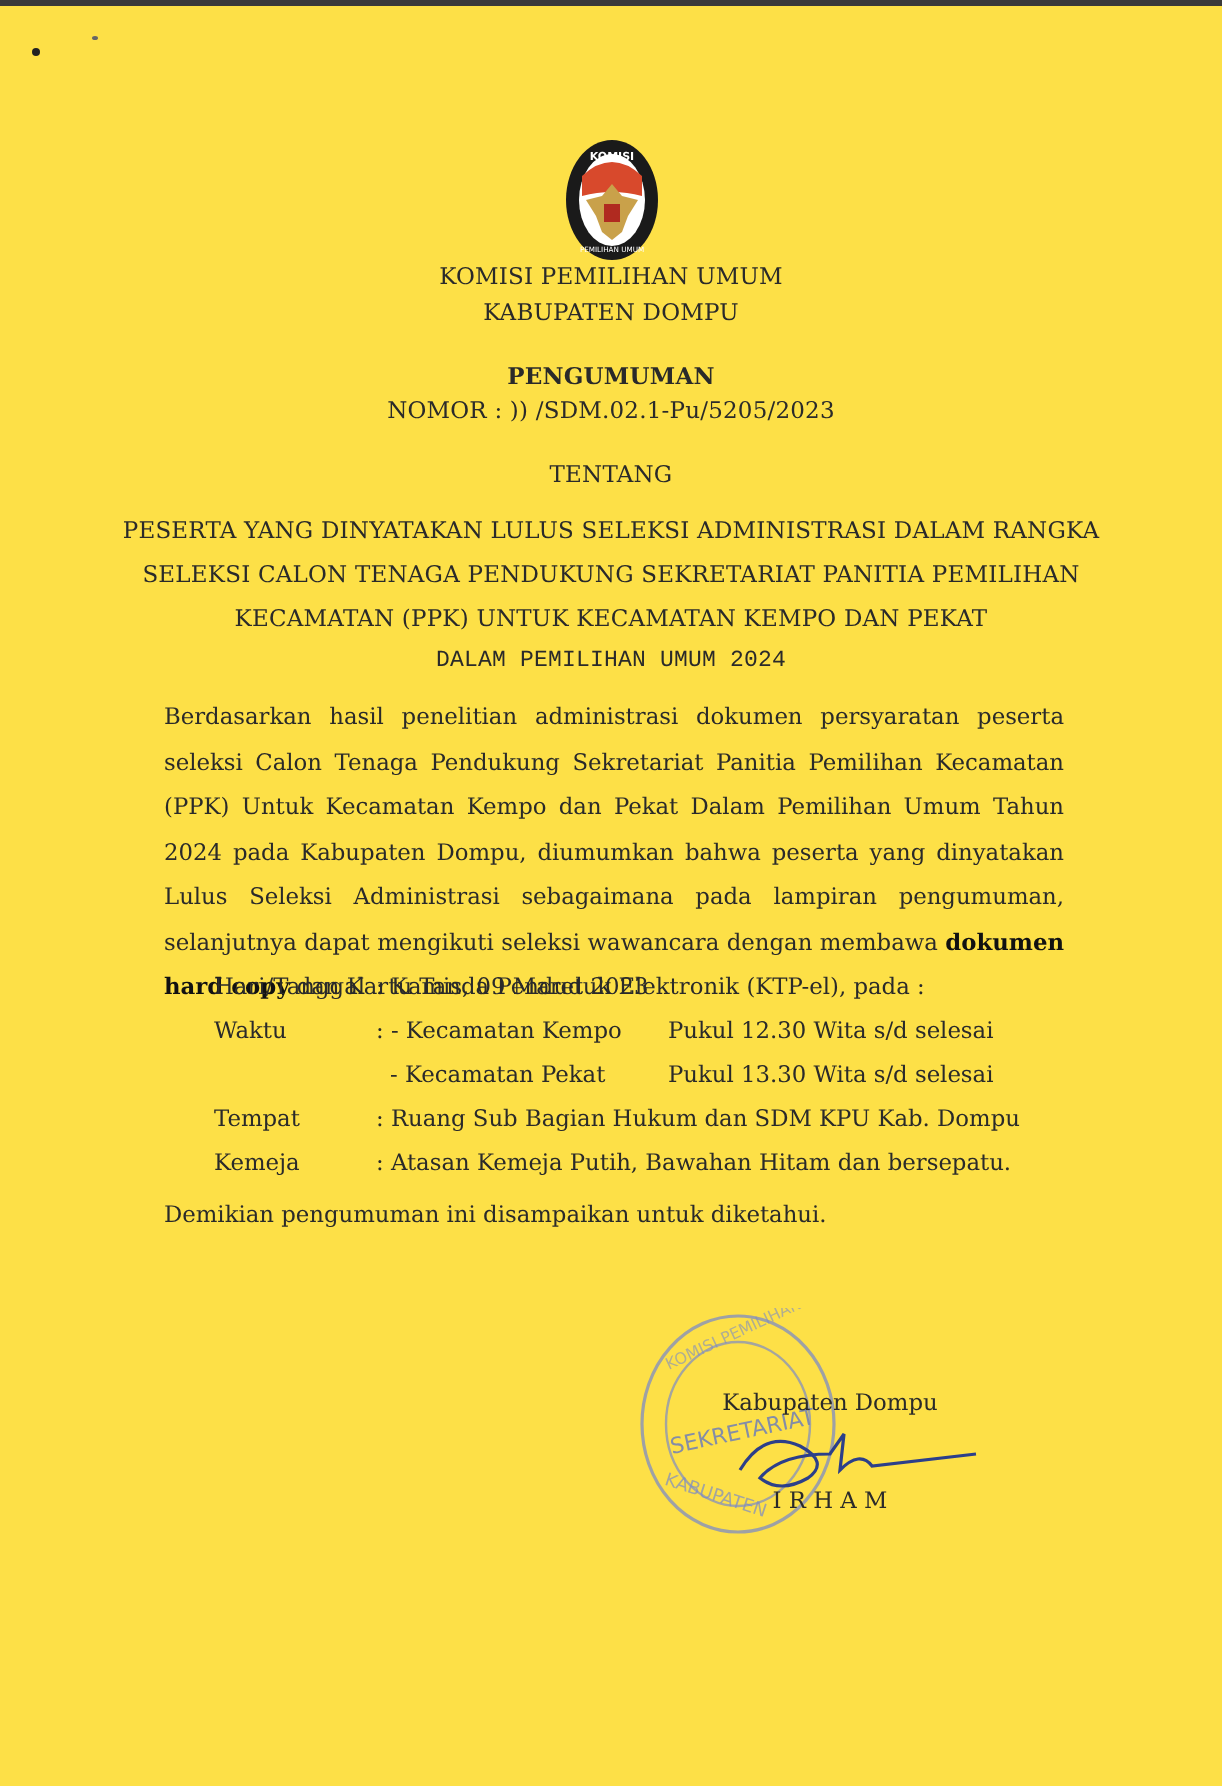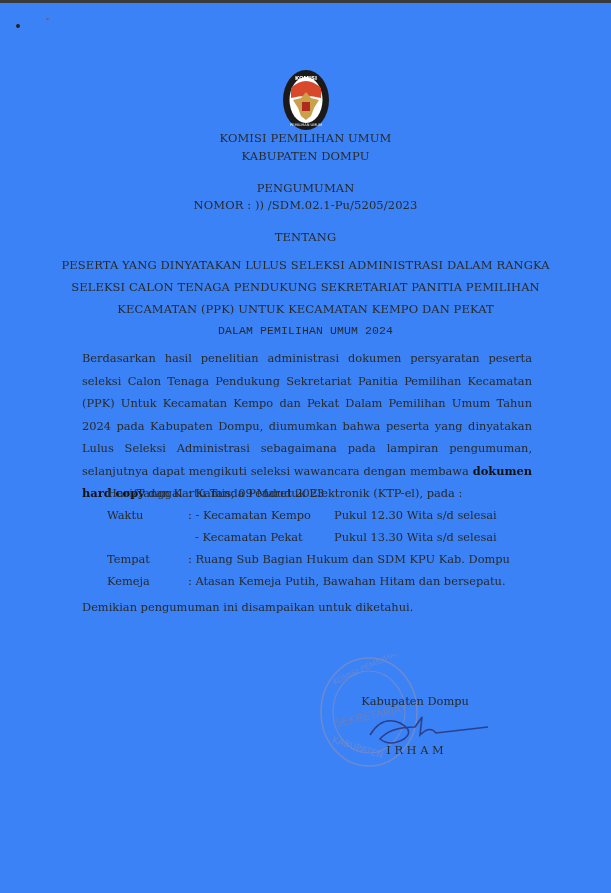--- a/index.html
+++ b/index.html
@@ -1,20 +1,20 @@
 <!DOCTYPE html>
 <html><head>
 <meta charset="utf-8">
 <style>
   html, body { margin: 0; padding: 0; }
   body {
     width: 611px; height: 893px; background: #ffffff; position: relative; overflow: hidden;
     font-family: "DejaVu Serif", "Liberation Serif", serif; color: #2a2a2a;
   }
-  .page { position: absolute; inset: 0; background: #3b82f6; }
+  .page { position: absolute; inset: 0; background: #fde047; }
   .top-edge { position: absolute; left: 0; top: 0; width: 611px; height: 3px; background: #3a3a3a; }
   .speck { position: absolute; background: #222; border-radius: 50%; }
   .logo { position: absolute; left: 281px; top: 68px; width: 50px; height: 64px; }
   .center { position: absolute; left: 0; width: 611px; text-align: center; font-size: 11.5px; letter-spacing: 0.1px; }
   .body-text { position: absolute; left: 82px; width: 450px; font-size: 11.4px; line-height: 22.5px; text-align: justify; }
   .body-text b { font-weight: bold; color: #111; }
   .row { position: absolute; left: 82px; font-size: 11.4px; white-space: nowrap; }
   .lbl { position: absolute; left: 82px; margin-left: 25px; }
   .val { position: absolute; }
   .sig { position: absolute; left: 310px; width: 210px; text-align: center; font-size: 11.4px; line-height: 16.5px; }
@@ -35,21 +35,21 @@
     <path d="M10 20 Q25 6 40 20 L40 30 Q25 26 10 30 Z" fill="#d8492c"></path>
     <path d="M12 32 L20 30 L25 24 L30 30 L38 32 L33 40 L30 48 L25 52 L20 48 L17 40 Z" fill="#c9a14a"></path>
     <rect x="21" y="34" width="8" height="9" fill="#b02a20"></rect>
     <text x="25" y="12" font-size="5.5" text-anchor="middle" fill="#fff" font-family="DejaVu Sans, sans-serif" font-weight="bold">KOMISI</text>
     <text x="25" y="58" font-size="3.6" text-anchor="middle" fill="#fff" font-family="DejaVu Sans, sans-serif">PEMILIHAN UMUM</text>
   </svg>
 
   <div class="center" style="top:131px;">KOMISI PEMILIHAN UMUM</div>
   <div class="center" style="top:149px;">KABUPATEN DOMPU</div>
 
-  <div class="center" style="top:181px;">PENGUMUMAN</div>
+  <div class="center" style="top:181px;font-weight:bold;">PENGUMUMAN</div>
   <div class="center" style="top:198px;">NOMOR : ))  /SDM.02.1-Pu/5205/2023</div>
 
   <div class="center" style="top:230px;">TENTANG</div>
   <div class="center" style="top:258px;">PESERTA YANG DINYATAKAN LULUS SELEKSI ADMINISTRASI DALAM RANGKA</div>
   <div class="center" style="top:280px;">SELEKSI CALON TENAGA PENDUKUNG SEKRETARIAT PANITIA PEMILIHAN</div>
   <div class="center" style="top:302px;">KECAMATAN (PPK) UNTUK KECAMATAN KEMPO DAN PEKAT</div>
   <div class="center" style="top:324px;font-family:Liberation Mono, monospace;">DALAM PEMILIHAN UMUM 2024</div>
 
   <div class="body-text" style="top:347px;"><span>Berdasarkan hasil penelitian administrasi dokumen persyaratan peserta seleksi Calon Tenaga Pendukung Sekretariat Panitia Pemilihan Kecamatan (PPK)  Untuk Kecamatan Kempo dan Pekat Dalam Pemilihan Umum Tahun 2024 pada Kabupaten Dompu, diumumkan bahwa peserta yang dinyatakan Lulus Seleksi Administrasi sebagaimana pada lampiran pengumuman, selanjutnya dapat mengikuti seleksi wawancara dengan membawa </span><b>dokumen hard copy</b><span> dan Kartu Tanda Penduduk Elektronik (KTP-el), pada :</span></div>
 

